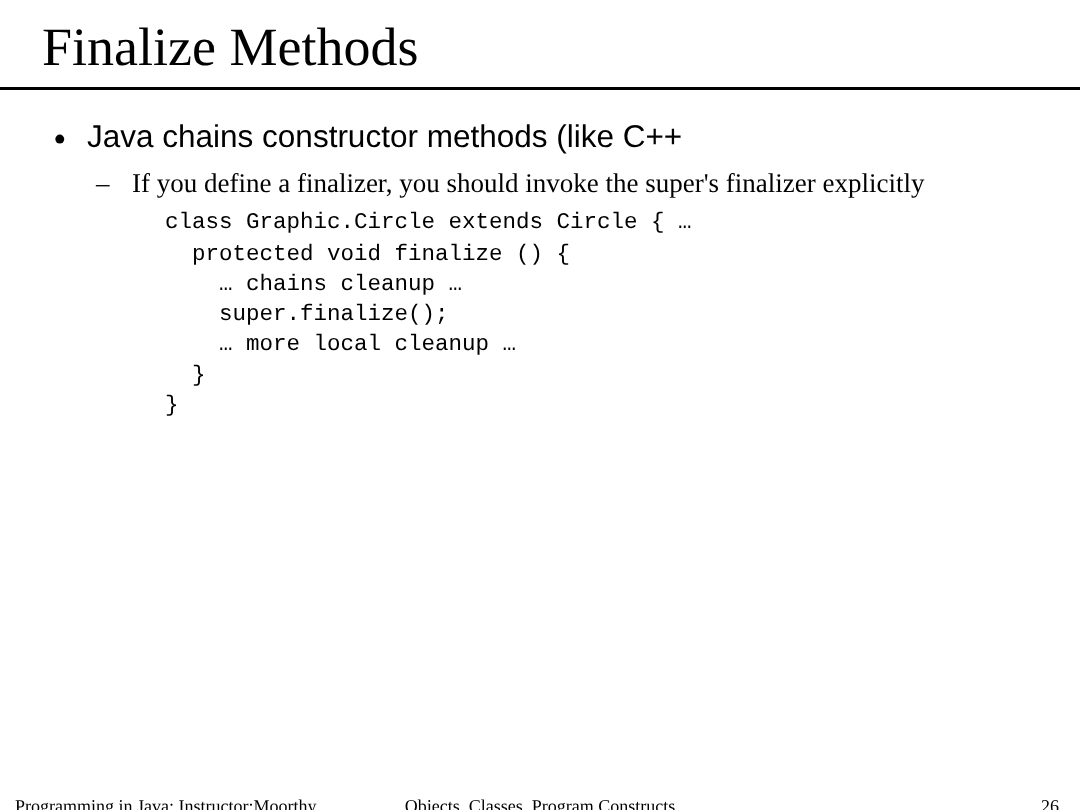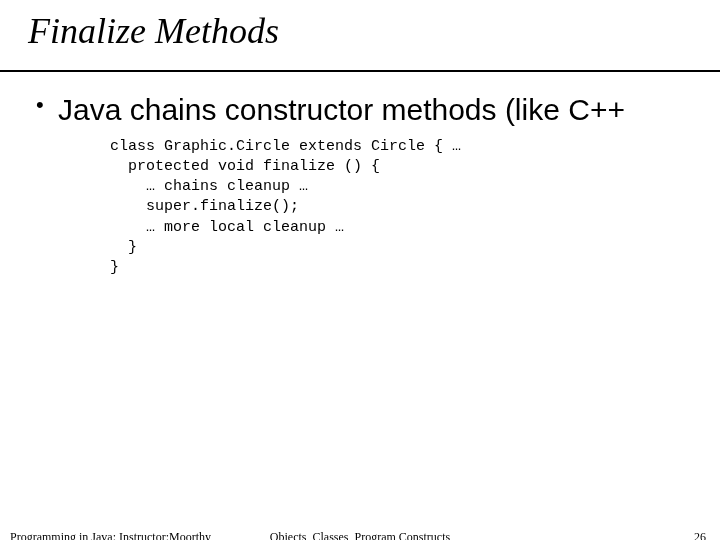--- a/index.html
+++ b/index.html
@@ -1,21 +1,21 @@
 <!DOCTYPE html>
 <html><head>
 <meta charset="utf-8">
 <style>
   * { margin: 0; padding: 0; box-sizing: border-box; }
   html, body { width: 720px; height: 540px; background: #fff; font-family: "Times New Roman", Times, serif; color: #000; }
   .slide { position: relative; width: 720px; height: 540px; }
-  .title { font-size: 36px; font-weight: 400; padding: 10px 0 18px 28px; font-style: italic; }
+  .title { font-size: 36px; font-weight: 400; padding: 10px 0 6px 28px; }
   .hr { border: none; border-top: 2px solid #000; margin: 0 0 0 0; width: 100%; }
   .content { padding: 18px 32px 0 32px; }
-  .bullets { list-style: none; font-family: Arial, Helvetica, sans-serif; font-size: 30px; line-height: 1.35; }
+  .bullets { list-style: none; font-family: Arial, Helvetica, sans-serif; font-size: 21px; line-height: 1.35; }
   .bullets > li { position: relative; padding-left: 26px; margin-bottom: 2px; }
   .bullets > li::before { content: "•"; position: absolute; left: 4px; top: 0; font-size: 22px; }
   .sub { margin: 6px 0 0 44px; font-family: "Times New Roman", Times, serif; font-size: 18px; }
   .sub-line { text-indent: -12px; padding-left: 12px; }
   .dash { display: inline-block; width: 12px; }
   .code { font-family: "Courier New", Courier, monospace; font-size: 15px; white-space: pre; margin: 6px 0 0 78px; line-height: 1.35; }
   .footer { position: absolute; bottom: 10px; left: 0; width: 100%; font-size: 12px; font-family: "Times New Roman", Times, serif; }
   .f-left { position: absolute; left: 10px; }
   .f-center { position: absolute; left: 50%; transform: translateX(-50%); }
   .f-right { position: absolute; right: 14px; }
@@ -23,20 +23,23 @@
 </head>
 <body>
 
 <div class="slide">
   <h1 class="title">Finalize Methods</h1>
   <hr class="hr">
   <div class="content">
     <ul class="bullets">
       <li>Java chains constructor methods (like C++</li>
     </ul>
+    <div class="sub">
+      <div class="sub-line"><span class="dash">–</span><span>If you define a finalizer, you should invoke the super's finalizer explicitly</span></div>
+    </div>
     <div class="code">class Graphic.Circle extends Circle { …
   protected void finalize () {
     … chains cleanup …
     super.finalize();
     … more local cleanup …
   }
 }</div>
   </div>
   <div class="footer">
     <span class="f-left">Programming in Java; Instructor:Moorthy</span>

